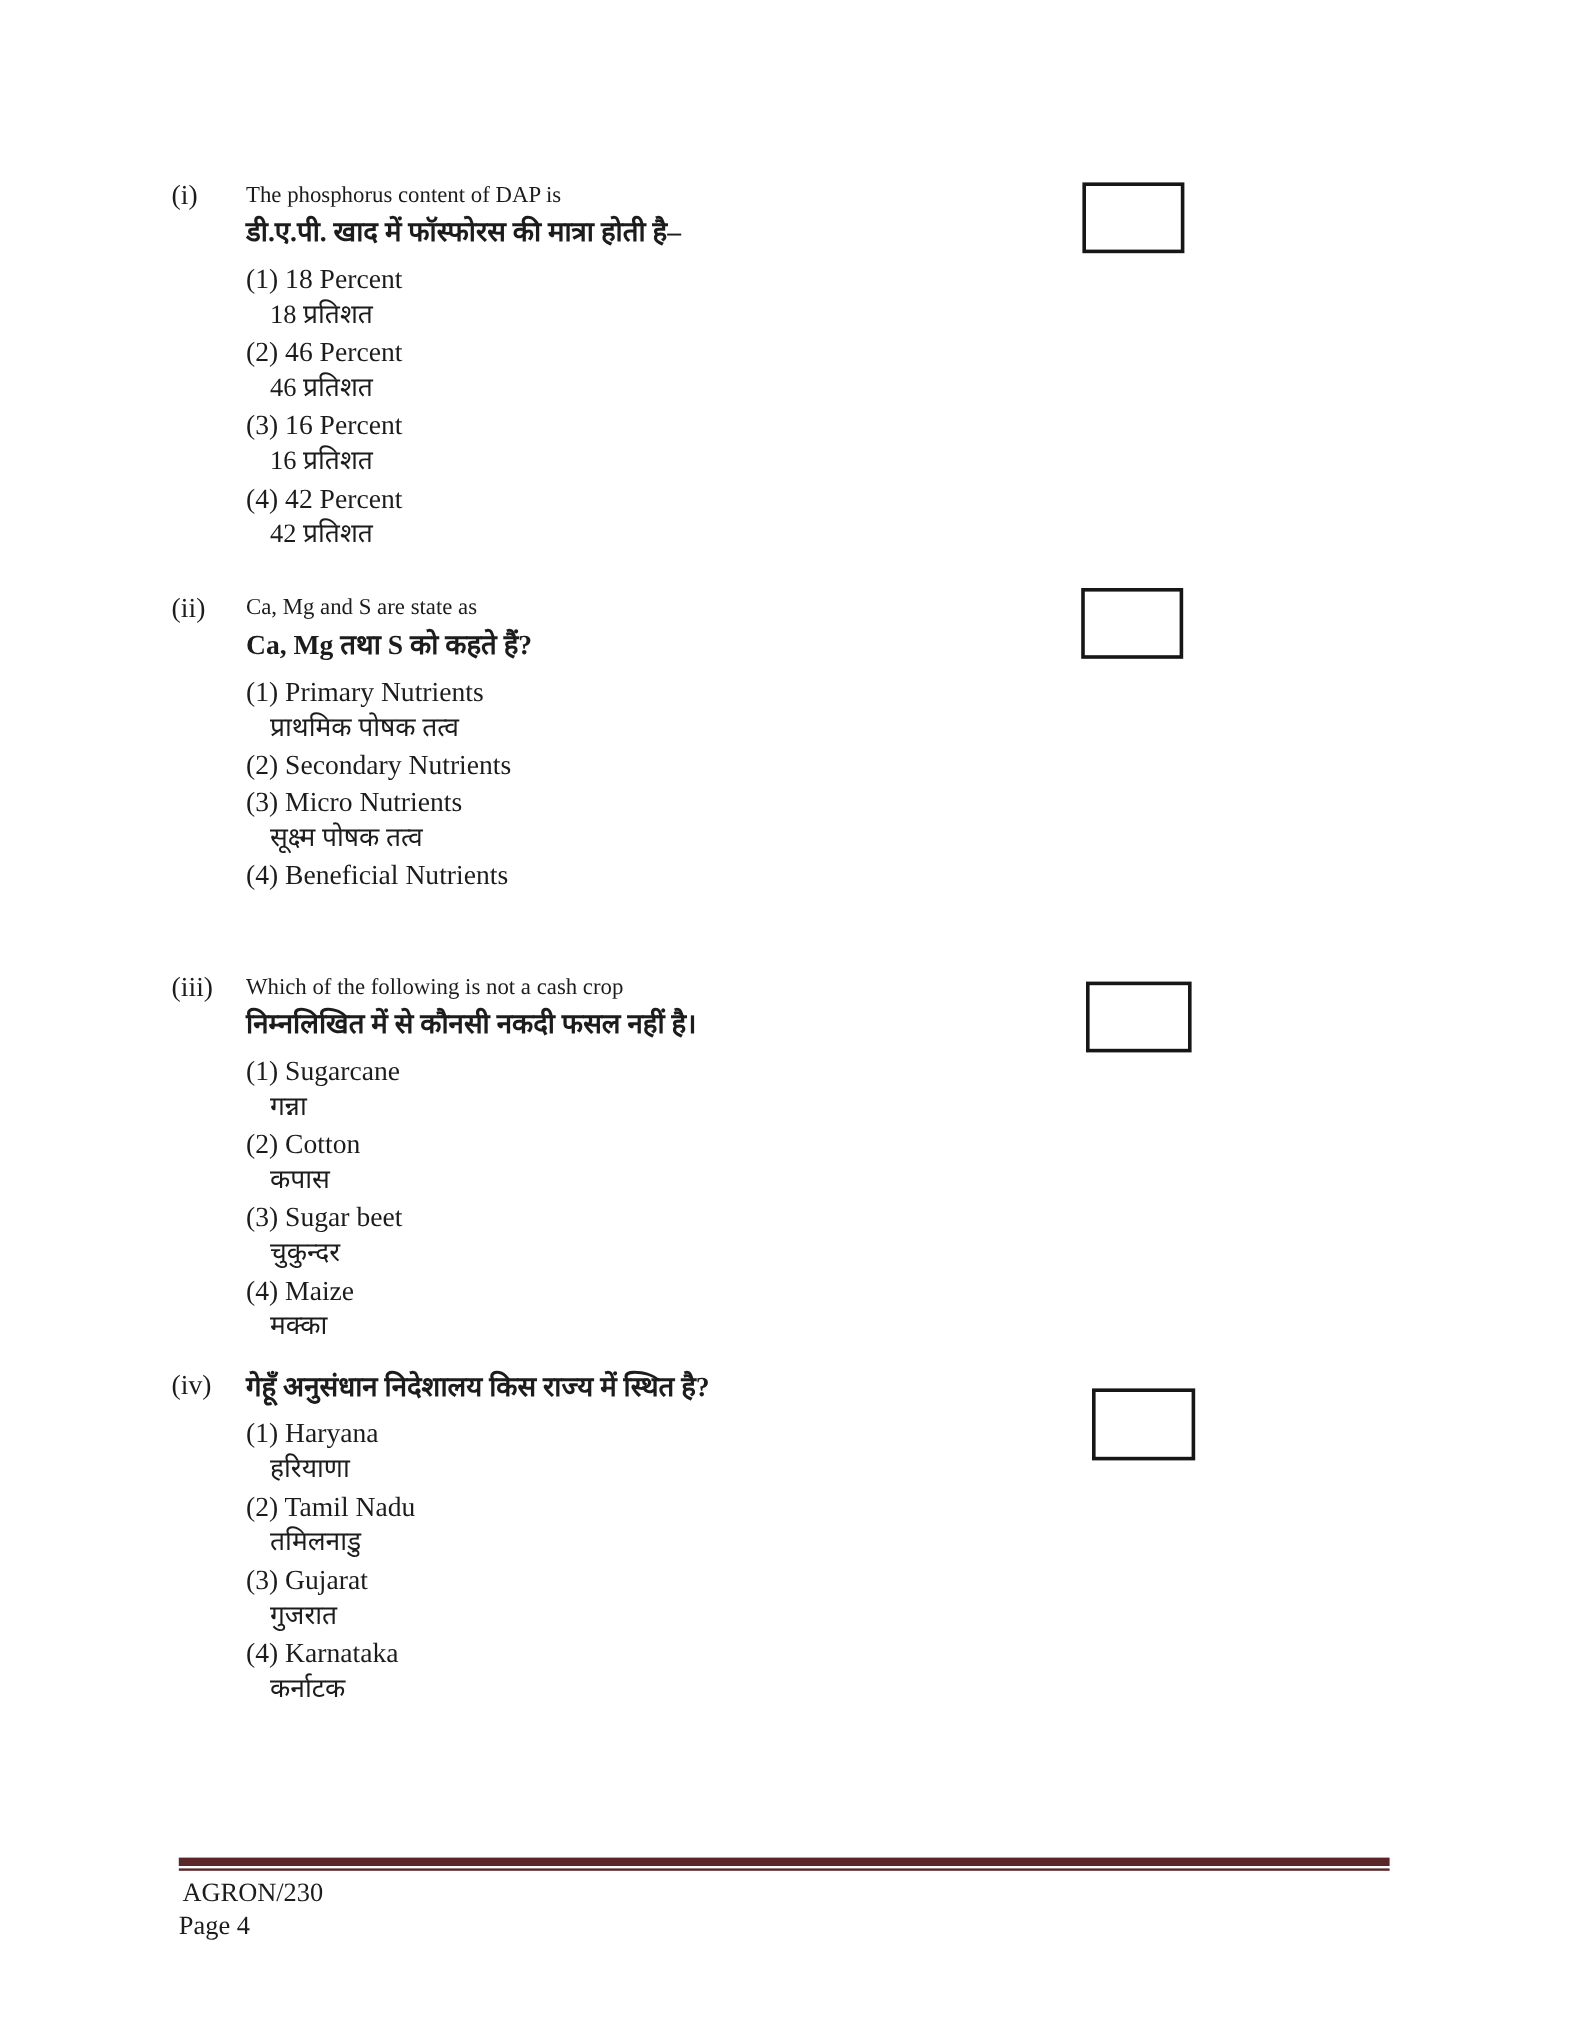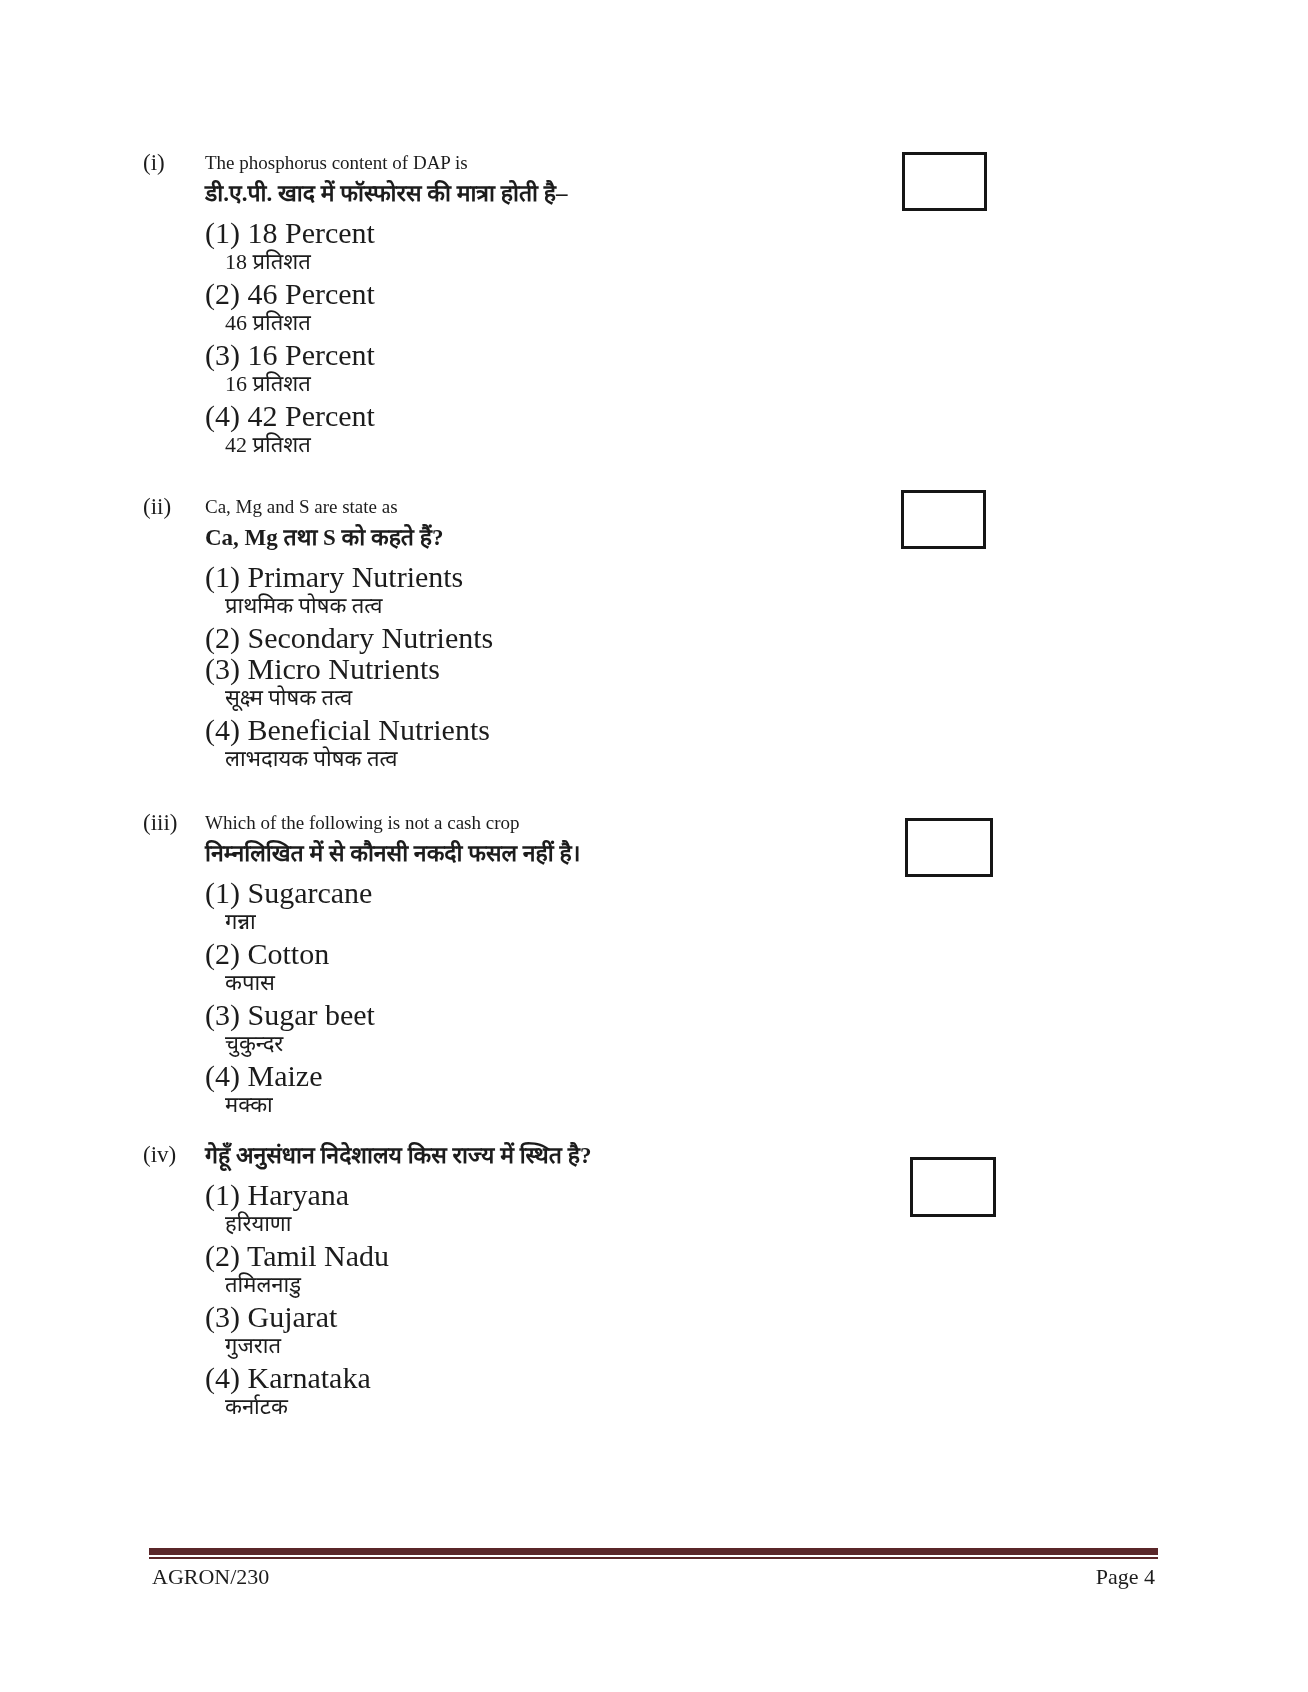--- a/index.html
+++ b/index.html
@@ -22,21 +22,21 @@
   #question-list .question:nth-of-type(4) { top: 1140px; }
 
   .q-label {
     position: absolute; left: 0; top: 0;
     font-size: 23px; line-height: 30px;
   }
   .q-body { margin-left: 62px; }
   .q-en { font-size: 19px; line-height: 30px; white-space: nowrap; }
   .q-hi { font-size: 23px; line-height: 32px; margin-bottom: 8px; white-space: nowrap; font-weight: bold; }
   .opt { margin-bottom: 2px; }
-  .opt-en { font-size: 30px; line-height: 29px; white-space: nowrap; }
+  .opt-en { font-size: 23px; line-height: 29px; white-space: nowrap; }
   .opt-hi { font-size: 22px; line-height: 30px; padding-left: 20px; white-space: nowrap; }
 
   
   .answer-box {
     position: absolute;
     box-sizing: border-box;
     border: 3px solid #161616;
     background: #ffffff;
   }
   #answer-box-layer .answer-box:nth-of-type(1) { left: 902px; top: 152px; width: 85px; height: 59px; }
@@ -50,21 +50,21 @@
     width: 1009px; height: 7px;
   }
   .footer-rule-thin {
     position: absolute; left: 149px; top: 1557px;
     width: 1009px; height: 2px;
   }
   .footer-text {
     position: absolute; left: 149px; top: 1563px;
     width: 1009px;
     display: flex; justify-content: space-between; align-items: baseline;
-    font-size: 22px; line-height: 28px;
+    font-size: 22px; line-height: 28px; flex-direction: column;
   }
   .footer-text .code { padding-left: 3px; }
   .footer-text .pageno { padding-right: 3px; }
 </style>
 </head>
 <body>
 
 <div class="page">
 
   <div id="question-list">
@@ -112,21 +112,20 @@
     <div class="opt-en" lang="en"><span class="opt-num">(2)</span> <span class="opt-text">Secondary Nutrients</span></div>
   </div>
 
   <div class="opt">
     <div class="opt-en" lang="en"><span class="opt-num">(3)</span> <span class="opt-text">Micro Nutrients</span></div>
     <div class="opt-hi" lang="hi">सूक्ष्म पोषक तत्व</div>
   </div>
 
   <div class="opt">
     <div class="opt-en" lang="en"><span class="opt-num">(4)</span> <span class="opt-text">Beneficial Nutrients</span></div>
-    <div class="opt-hi" lang="hi">लाभदायक पोषक तत्व</div>
   </div>
 </div>
     </div>
   </section>
 
   <section class="question">
     <div class="q-label">(iii)</div>
     <div class="q-body">
       <div class="q-en" lang="en">Which of the following is not a cash crop</div>
       <div class="q-hi" lang="hi">निम्नलिखित में से कौनसी नकदी फसल नहीं है।</div>

